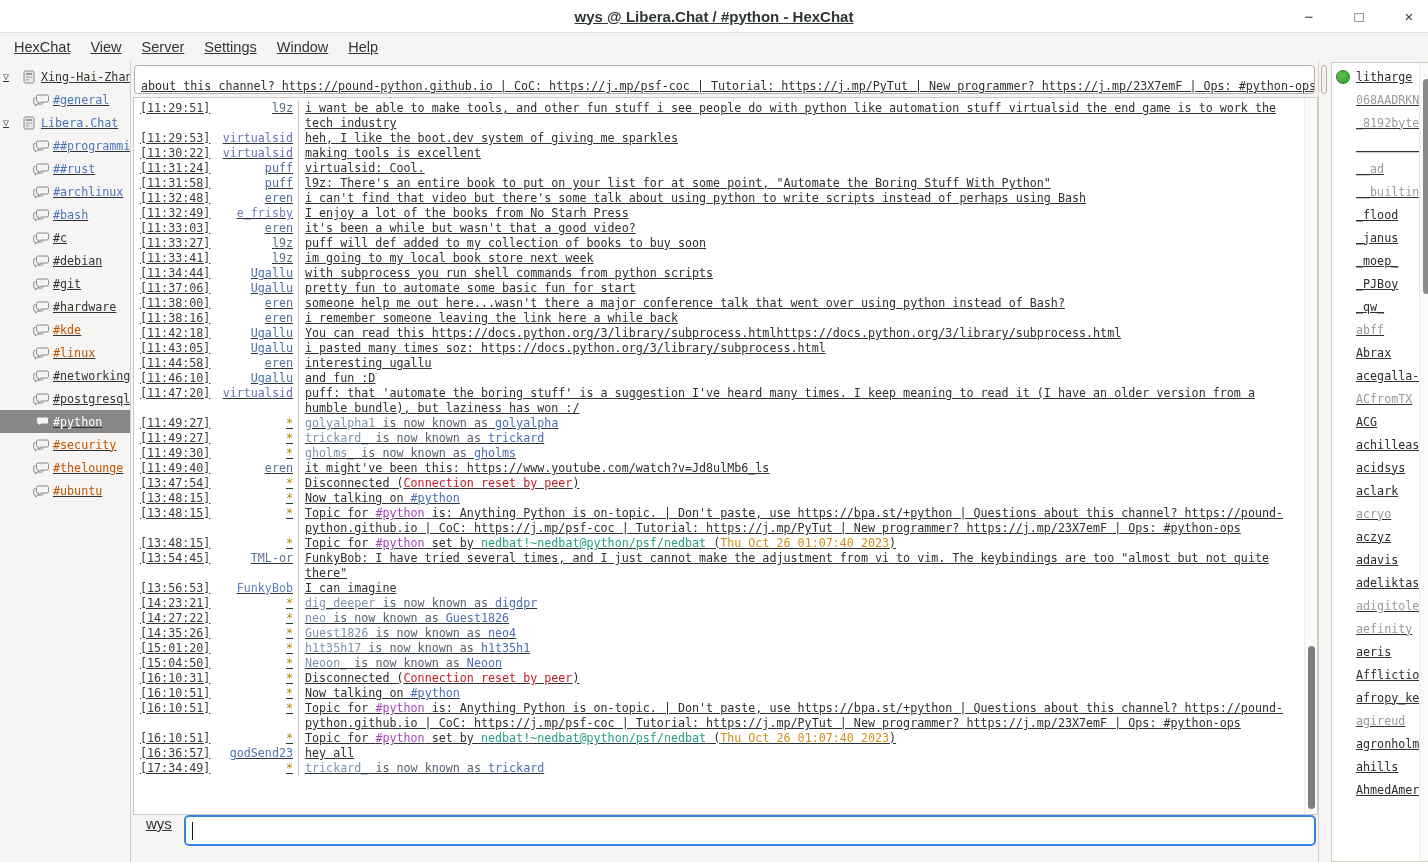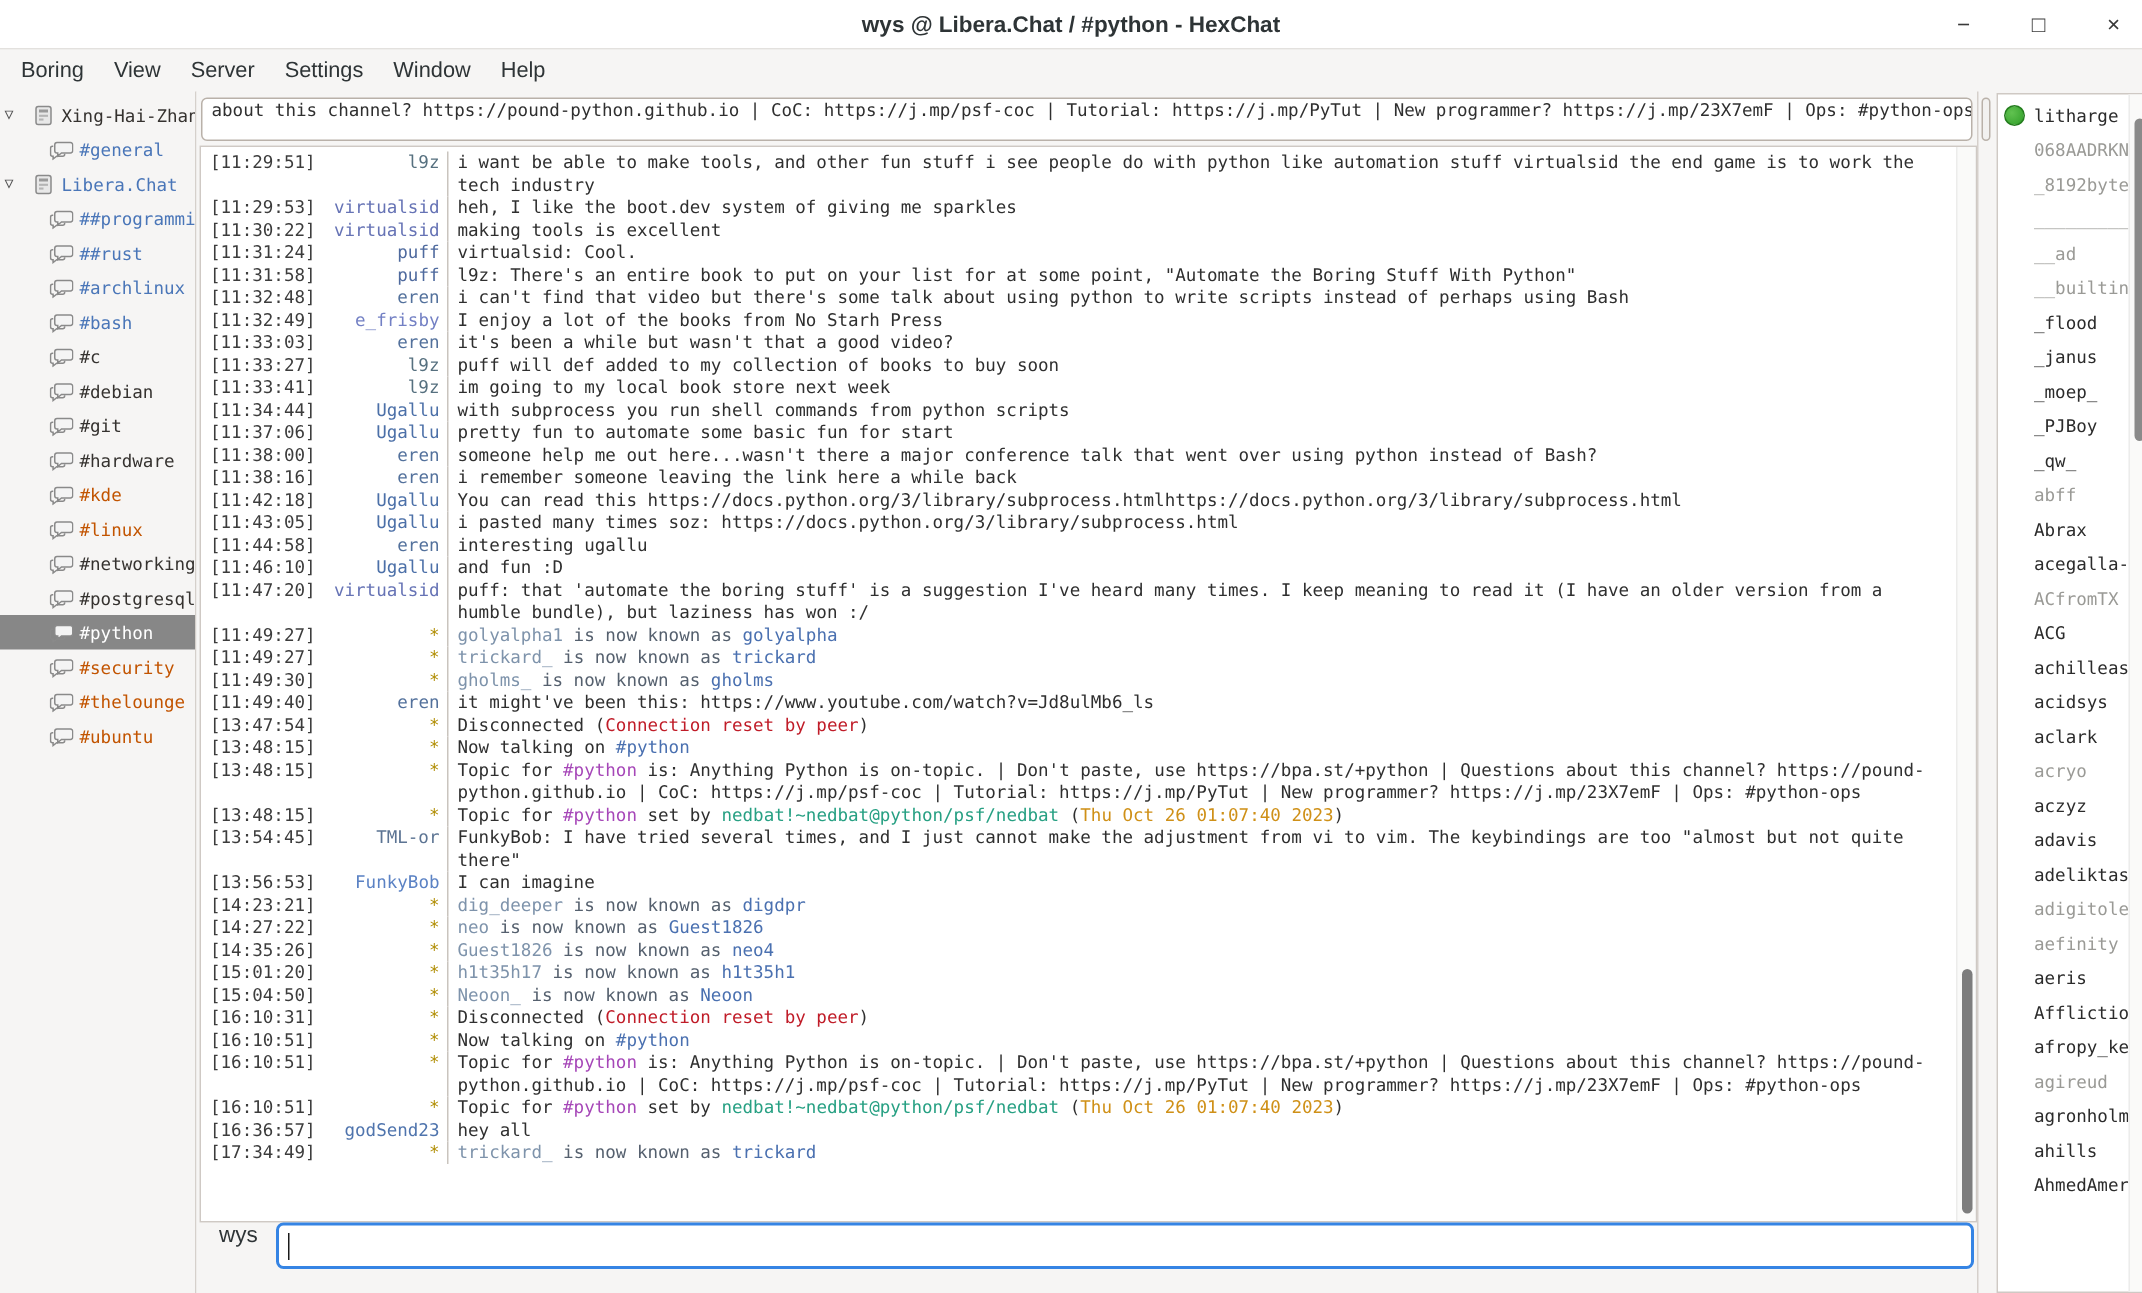--- a/index.html
+++ b/index.html
@@ -1,18 +1,18 @@
 <!DOCTYPE html>
 <html><head>
 <meta charset="utf-8">
 <style>
   * { margin:0; padding:0; box-sizing:border-box; }
   html,body { width:1428px; height:862px; overflow:hidden; }
   body { font-family:"Liberation Sans", sans-serif; background:#f6f5f4; color:#2e3436; }
-  .window { width:1428px; height:862px; display:flex; flex-direction:column; }
+  .window { width:1428px; height:862px; display:flex; flex-direction:column;text-decoration:underline; }
 
   
   .titlebar { height:33px; background:#ffffff; border-bottom:1px solid #e3e1de; position:relative;
               display:flex; align-items:center; justify-content:center; flex:0 0 auto; }
   .title-text { font-weight:bold; font-size:15px; color:#2e3436; }
   .win-controls { position:absolute; right:8px; top:0; height:33px; display:flex; align-items:center; gap:28px; }
   .win-btn { width:22px; height:22px; display:flex; align-items:center; justify-content:center;
              font-size:15px; color:#3a3a3a; cursor:default; }
 
   
@@ -34,21 +34,21 @@
   .t-normal { color:#35322f; }
   .t-activity { color:#4a76b8; }
   .t-highlight { color:#c25400; }
   .tree-row.selected { background:#878787; }
   .tree-row.selected .tree-label { color:#ffffff; }
 
   
   .main { flex:1; display:flex; flex-direction:column; min-width:0; background:#f6f5f4; }
   .topicbar { flex:0 0 auto; padding:4px 3px 2px 3px; }
   .topic-box { height:29px; background:#ffffff; border:1px solid #b9b1a9; border-radius:4px;
-               display:flex; align-items:flex-start; padding:0 6px; overflow:hidden; }
+               display:flex; align-items:flex-end; padding:0 6px; overflow:hidden; }
   .topic-text { font-family:"DejaVu Sans Mono", monospace; font-size:11.7px; color:#2f2f2f; white-space:nowrap; }
 
   .chatwrap { flex:1; margin:1px 0 0 2px; border:1px solid #cfc9c4; background:#ffffff; display:flex; min-height:0; }
   .chat { flex:1; padding:3px 0 0 6px; overflow:hidden; font-family:"DejaVu Sans Mono", monospace;
           font-size:11.7px; line-height:15px; color:#2f2f2f; }
   .chat-row { display:flex; align-items:flex-start; }
   .col-time { width:70px; flex:0 0 auto; color:#3c3c3c; white-space:nowrap;text-align:right; }
   .col-nick { width:88px; flex:0 0 auto; text-align:right; padding-right:5px; white-space:nowrap; overflow:hidden; }
   .col-msg  { flex:1; border-left:1px solid #c9c4be; padding-left:6px; padding-right:4px;
               word-wrap:break-word; min-width:0; }
@@ -101,21 +101,21 @@
   <div class="titlebar">
     <div class="title-text">wys @ Libera.Chat / #python - HexChat</div>
     <div class="win-controls">
       <div class="win-btn">−</div>
       <div class="win-btn">□</div>
       <div class="win-btn">×</div>
     </div>
   </div>
 
   <div class="menubar">
-      <div class="menu-item">Boring</div>
+      <div class="menu-item">HexChat</div>
       <div class="menu-item">View</div>
       <div class="menu-item">Server</div>
       <div class="menu-item">Settings</div>
       <div class="menu-item">Window</div>
       <div class="menu-item">Help</div>
     </div>
 
   <div class="content">
 
     <div class="sidebar">

